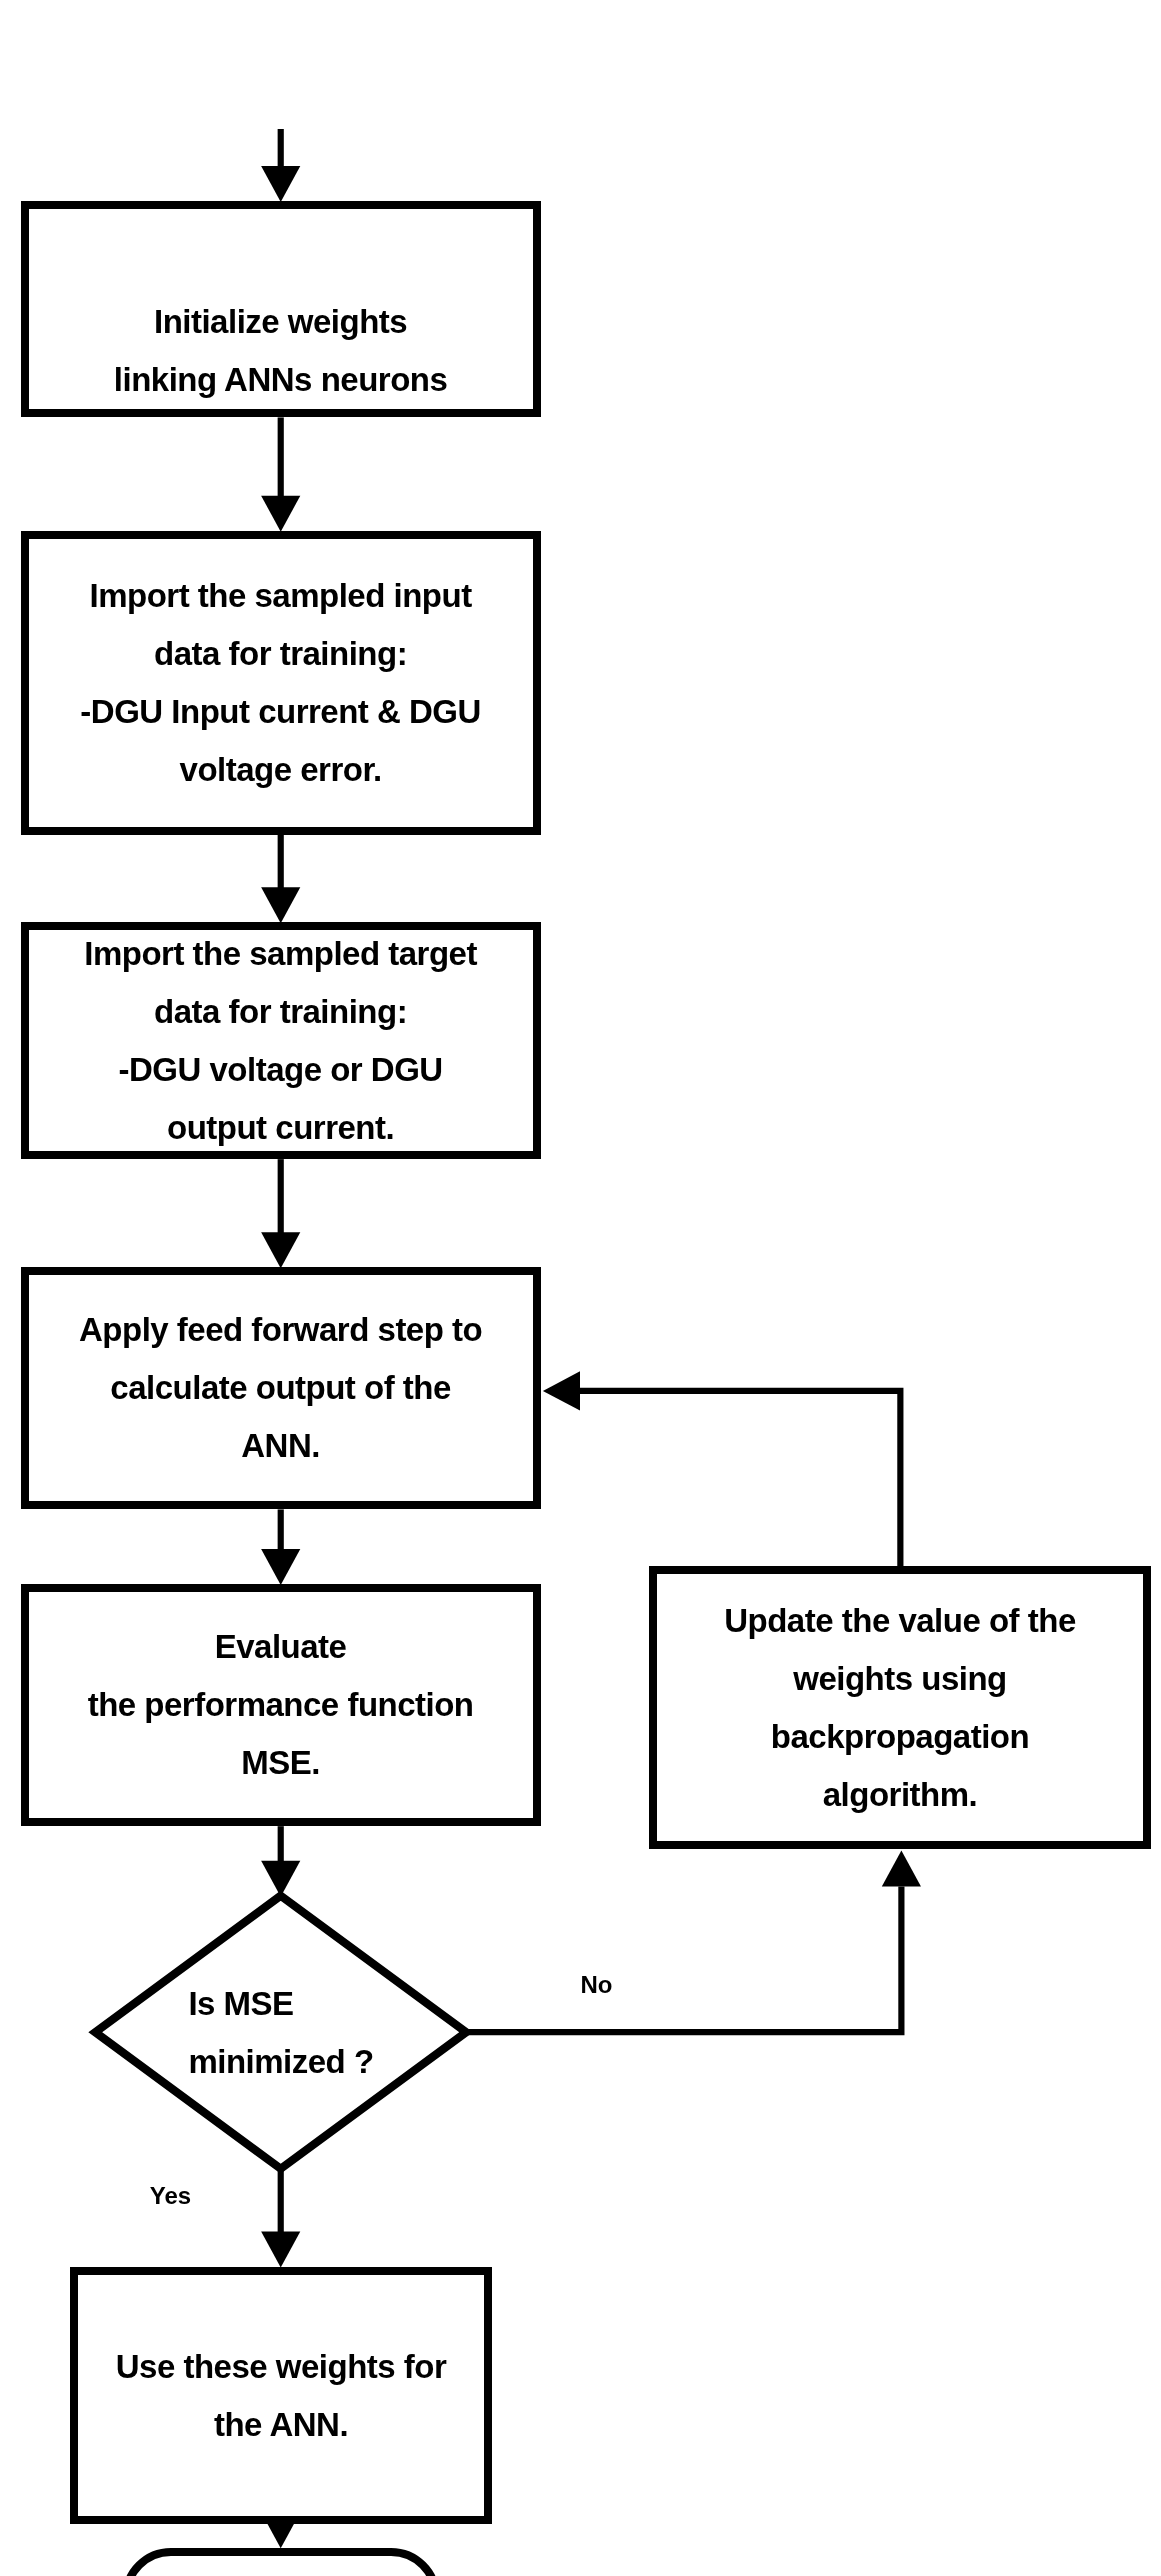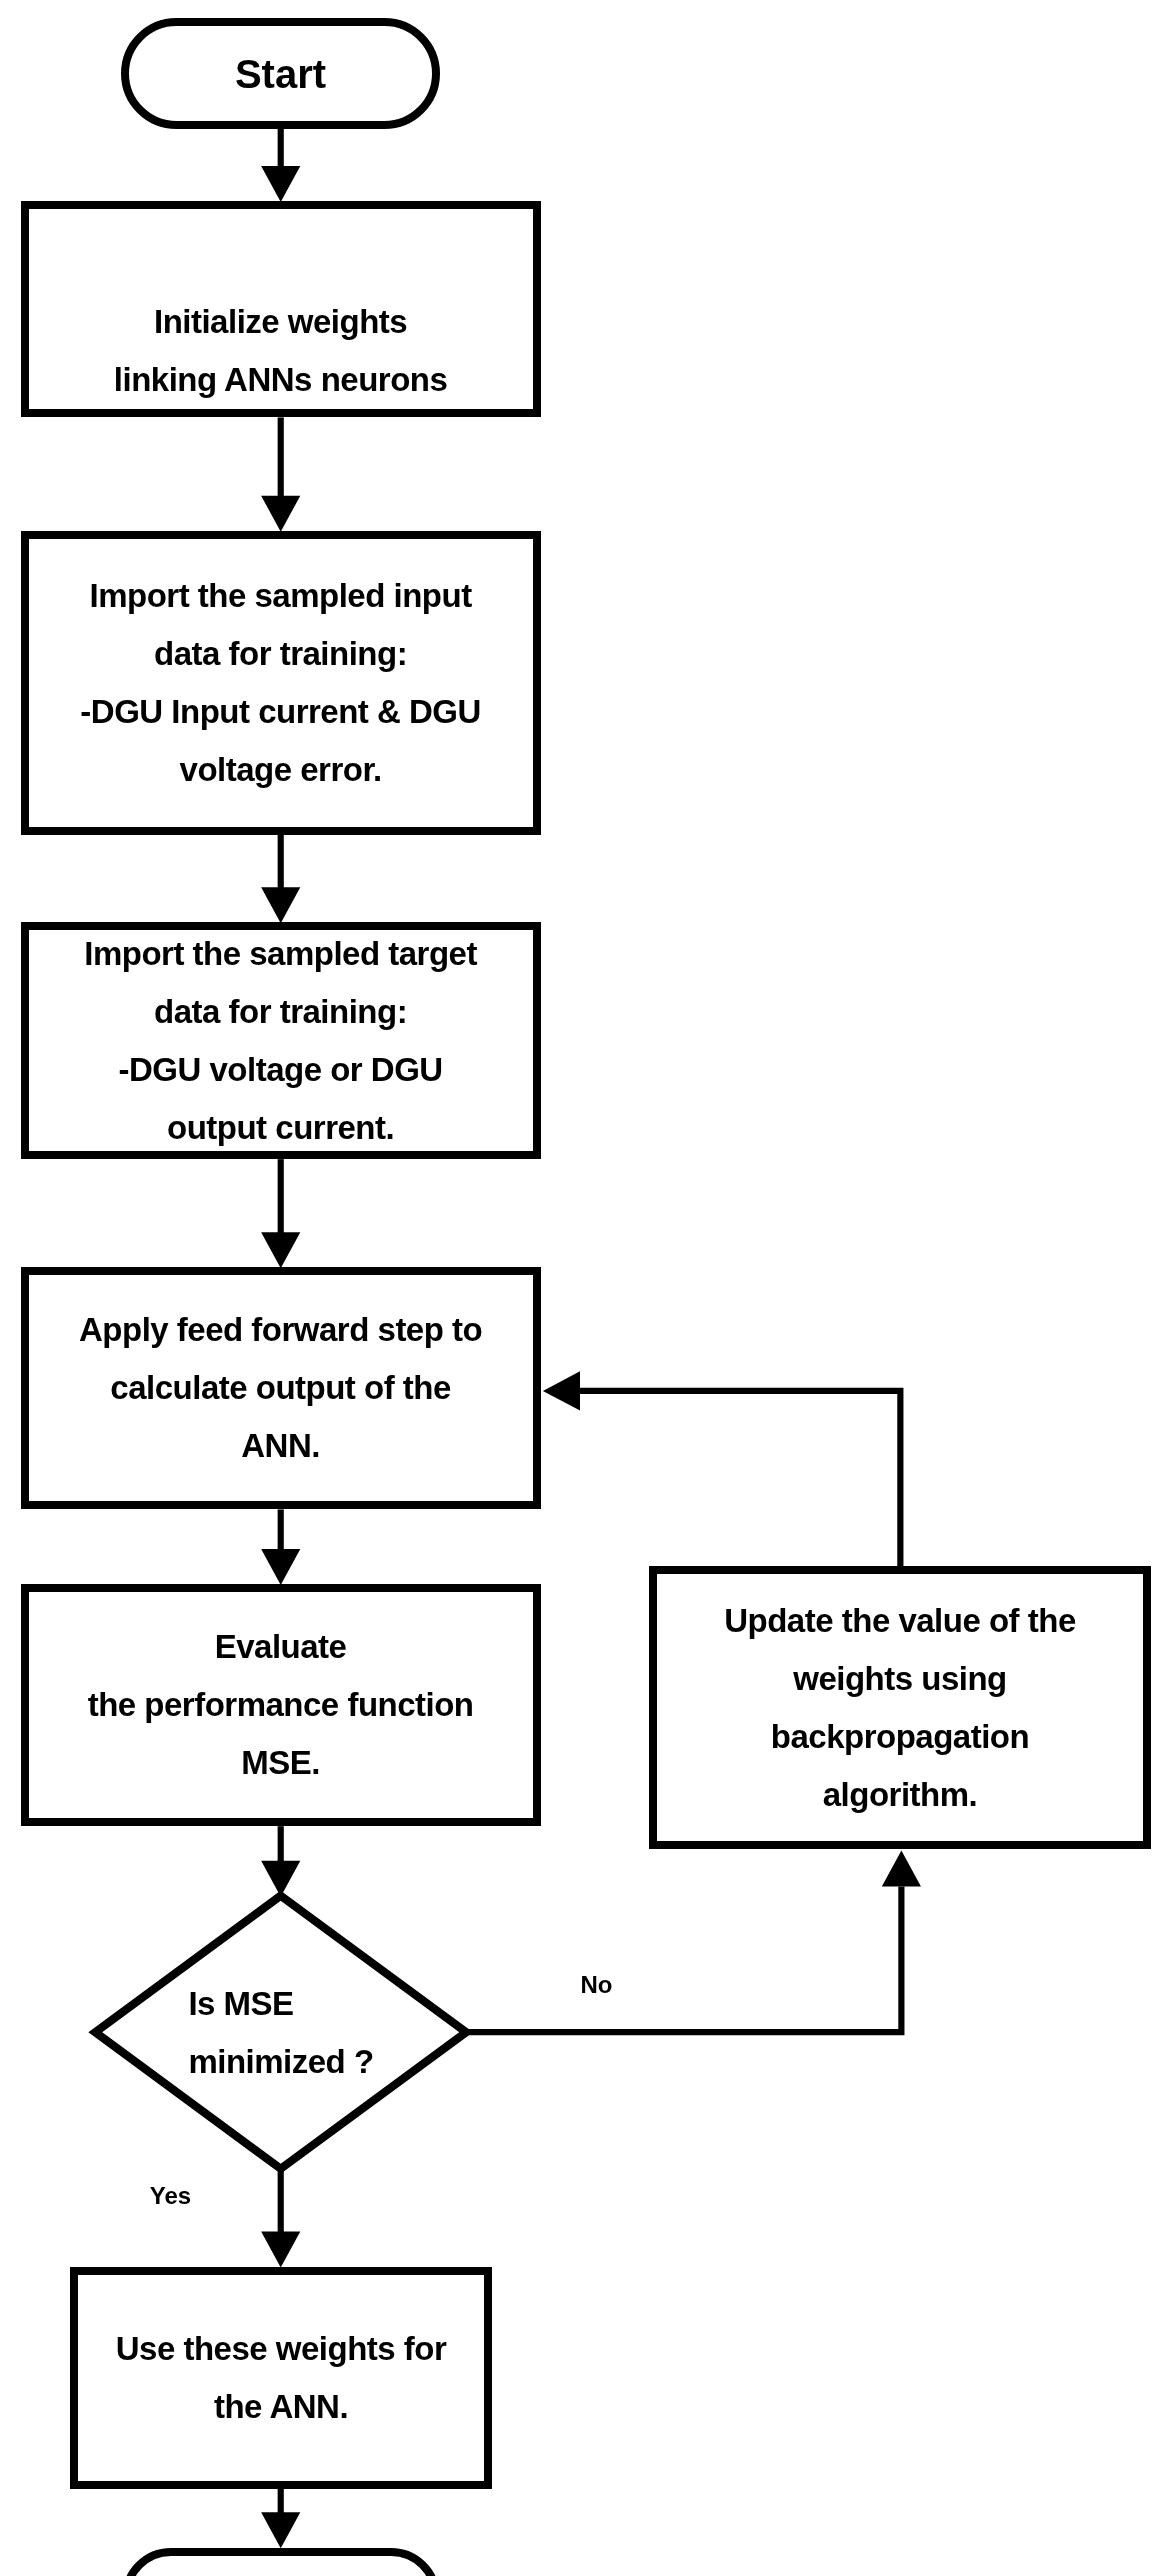--- a/index.html
+++ b/index.html
@@ -53,23 +53,20 @@
     <line class="stroke" x1="545" y1="4830" x2="545" y2="4879"></line>
     <polygon class="head" points="545,4947 507,4877 583,4877"></polygon>
 
     <polyline class="stroke" points="905,3945 1750,3945 1750,3662"></polyline>
     <polygon class="head" points="1750,3592 1712,3662 1788,3662"></polygon>
 
     <polyline class="stroke" points="1748,3040 1748,2700 1126,2700"></polyline>
     <polygon class="head" points="1054,2700 1126,2662 1126,2738"></polygon>
   </svg>
 
-  <div class="node stadium" style="left:121px;top:18px;width:319px;height:111px;">
-    <div class="txt">Start</div>
-  </div>
 
   <div class="node" style="left:20.6px;top:201px;width:520px;height:216px;align-items:flex-end;">
     <div class="txt">Initialize weights
 linking ANNs neurons</div>
   </div>
 
   <div class="node" style="left:20.6px;top:531px;width:520px;height:304px;">
     <div class="txt">Import the sampled input
 data for training:
 -DGU Input current &amp; DGU
@@ -100,21 +97,21 @@
 minimized ?</div>
   </div>
 
   <div class="node" style="left:649px;top:1566px;width:502px;height:283px;">
     <div class="txt">Update  the value of the
 weights using
 backpropagation
 algorithm.</div>
   </div>
 
-  <div class="node" style="left:70px;top:2267px;width:422px;height:222px;">
+  <div class="node" style="left:70px;top:2267px;width:422px;height:257px;">
     <div class="txt">Use these weights for
 the ANN.</div>
   </div>
 
   <div class="node stadium" style="left:122px;top:2548px;width:318px;height:98px;">
     <div class="txt">End</div>
   </div>
 
   <div class="edge-label" style="left:124px;top:2182px;width:93px;">Yes</div>
 

